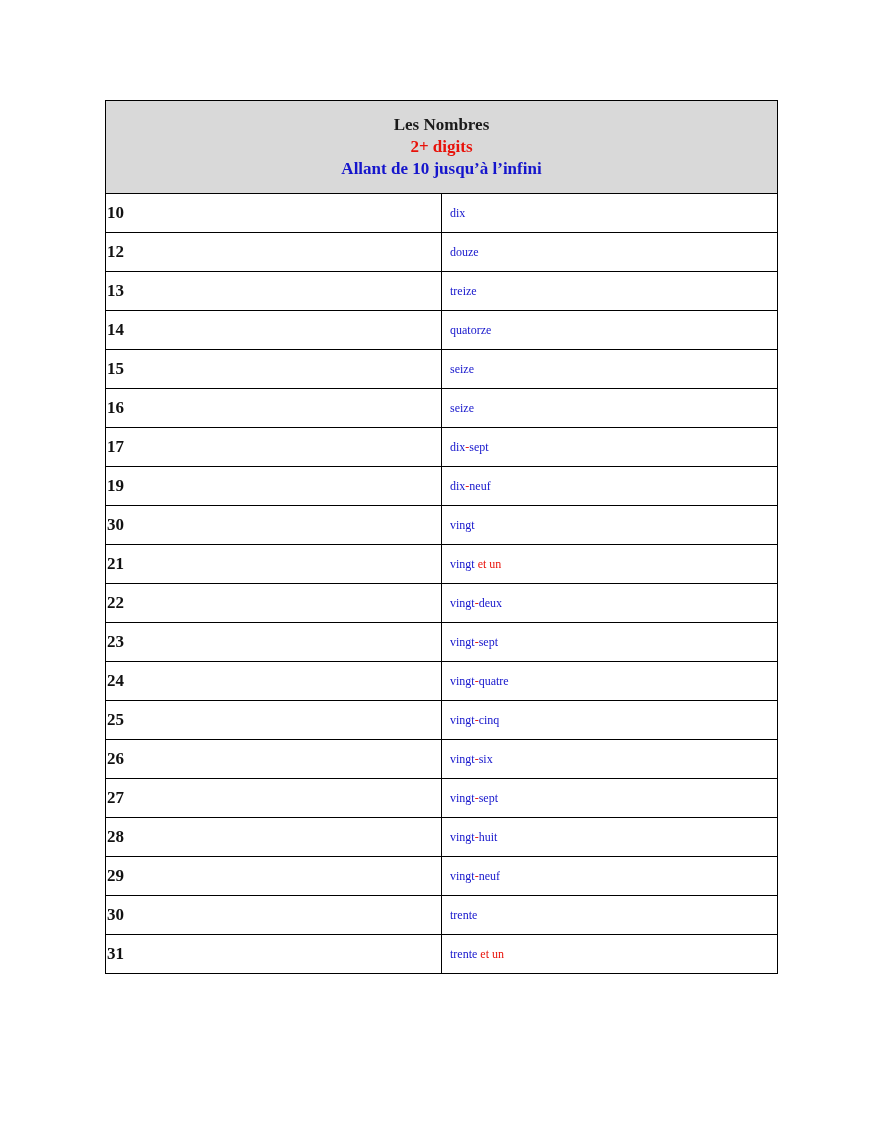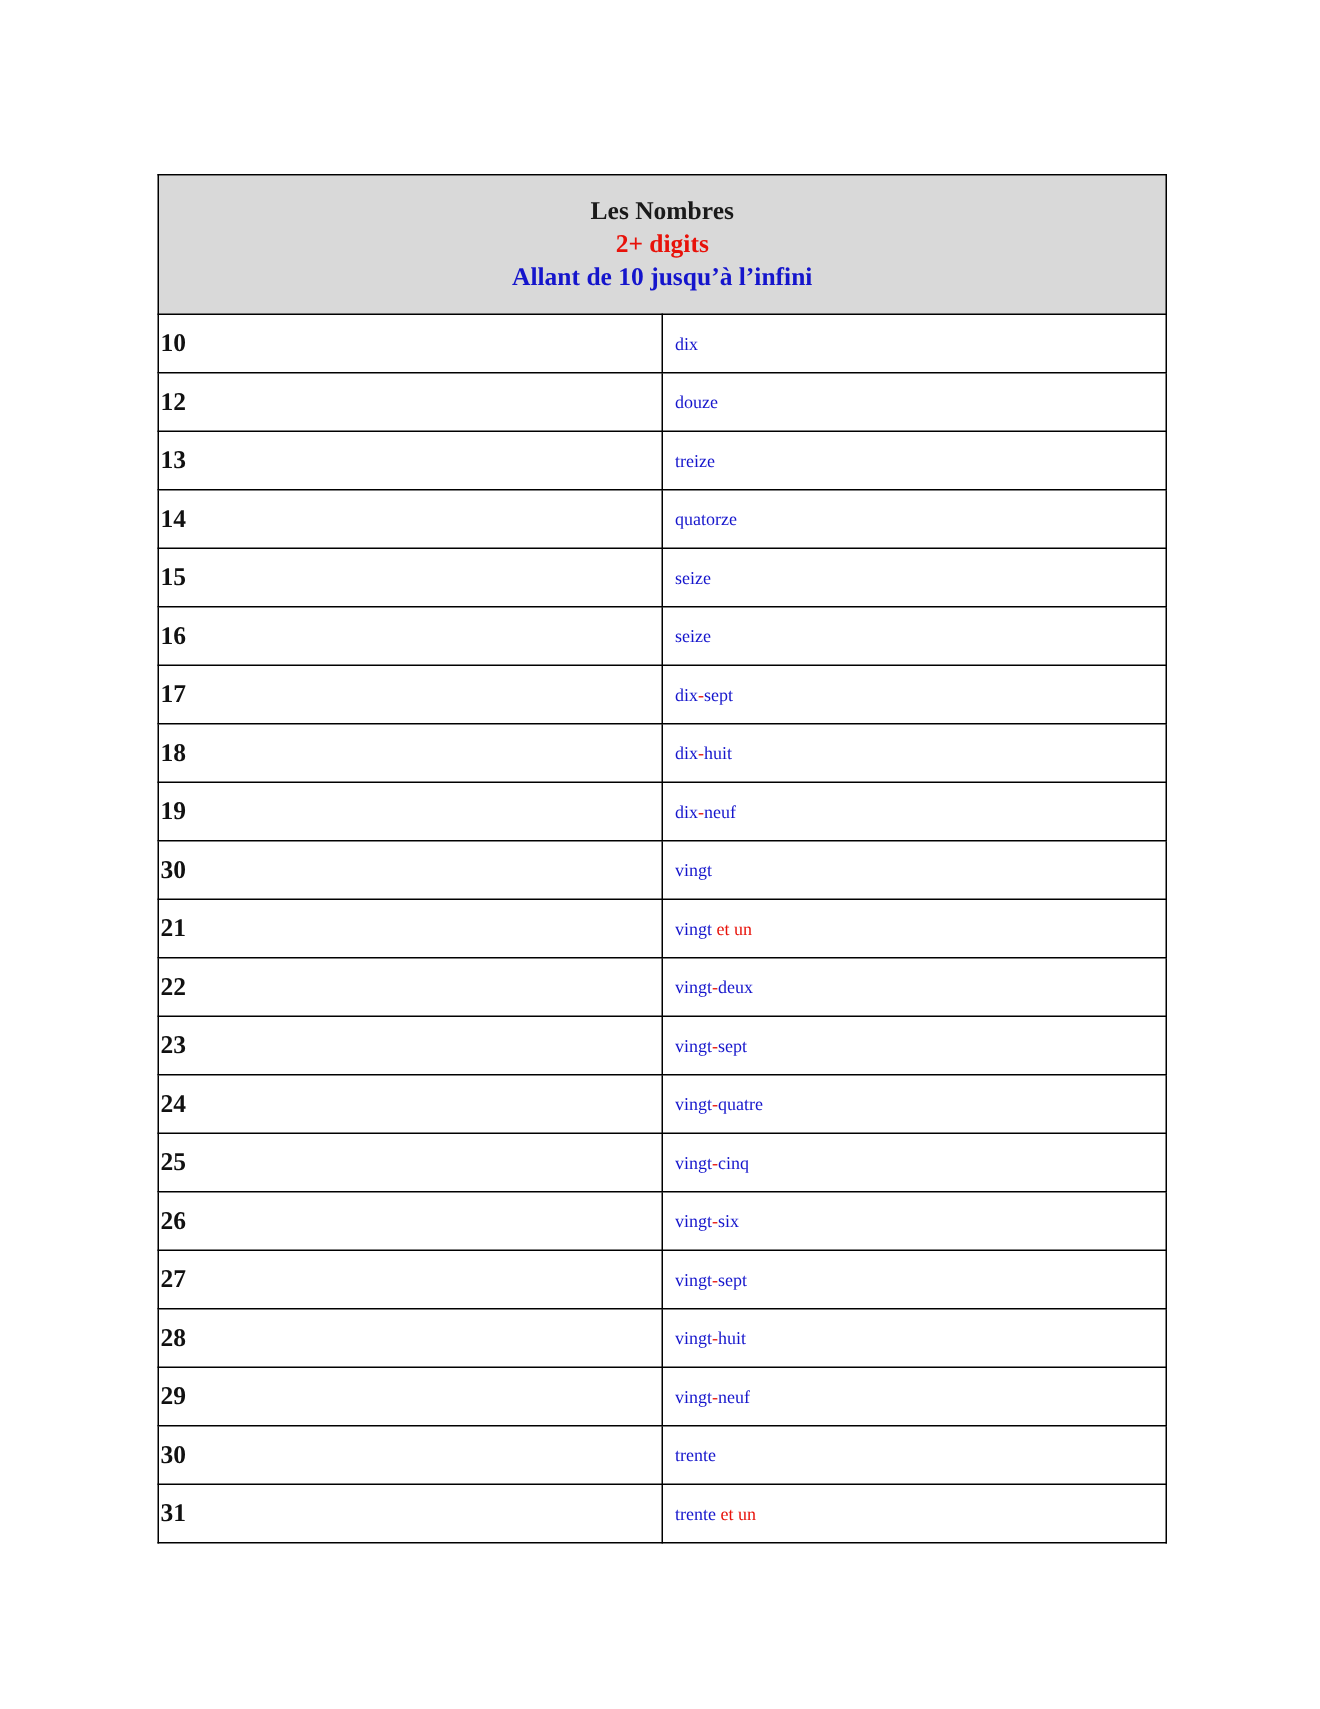--- a/index.html
+++ b/index.html
@@ -11,21 +11,21 @@
     position: relative;
     width: 880px;
     height: 1139px;
     background: #ffffff;
     font-family: "Liberation Serif", serif;
     overflow: hidden;
   }
   table.numbers-table {
     position: absolute;
     left: 105px;
-    top: 116px;
+    top: 100px;
     width: 673px;
     border-collapse: collapse;
     table-layout: fixed;
   }
   table.numbers-table th,
   table.numbers-table td {
     border: 1.5px solid #000000;
   }
   th.header-cell {
     background: #d9d9d9;
@@ -110,24 +110,20 @@
         </tr>
         <tr>
           <td class="num-cell">16</td>
           <td class="word-cell"><span class="seg-blue">seize</span></td>
         </tr>
         <tr>
           <td class="num-cell">17</td>
           <td class="word-cell"><span class="seg-blue">dix</span><span class="seg-red">-</span><span class="seg-blue">sept</span></td>
         </tr>
         <tr>
-          <td class="num-cell">18</td>
-          <td class="word-cell"><span class="seg-blue">dix</span><span class="seg-red">-</span><span class="seg-blue">huit</span></td>
-        </tr>
-        <tr>
           <td class="num-cell">19</td>
           <td class="word-cell"><span class="seg-blue">dix</span><span class="seg-red">-</span><span class="seg-blue">neuf</span></td>
         </tr>
         <tr>
           <td class="num-cell">30</td>
           <td class="word-cell"><span class="seg-blue">vingt</span></td>
         </tr>
         <tr>
           <td class="num-cell">21</td>
           <td class="word-cell"><span class="seg-blue">vingt</span><span class="seg-red"> et un</span></td>

